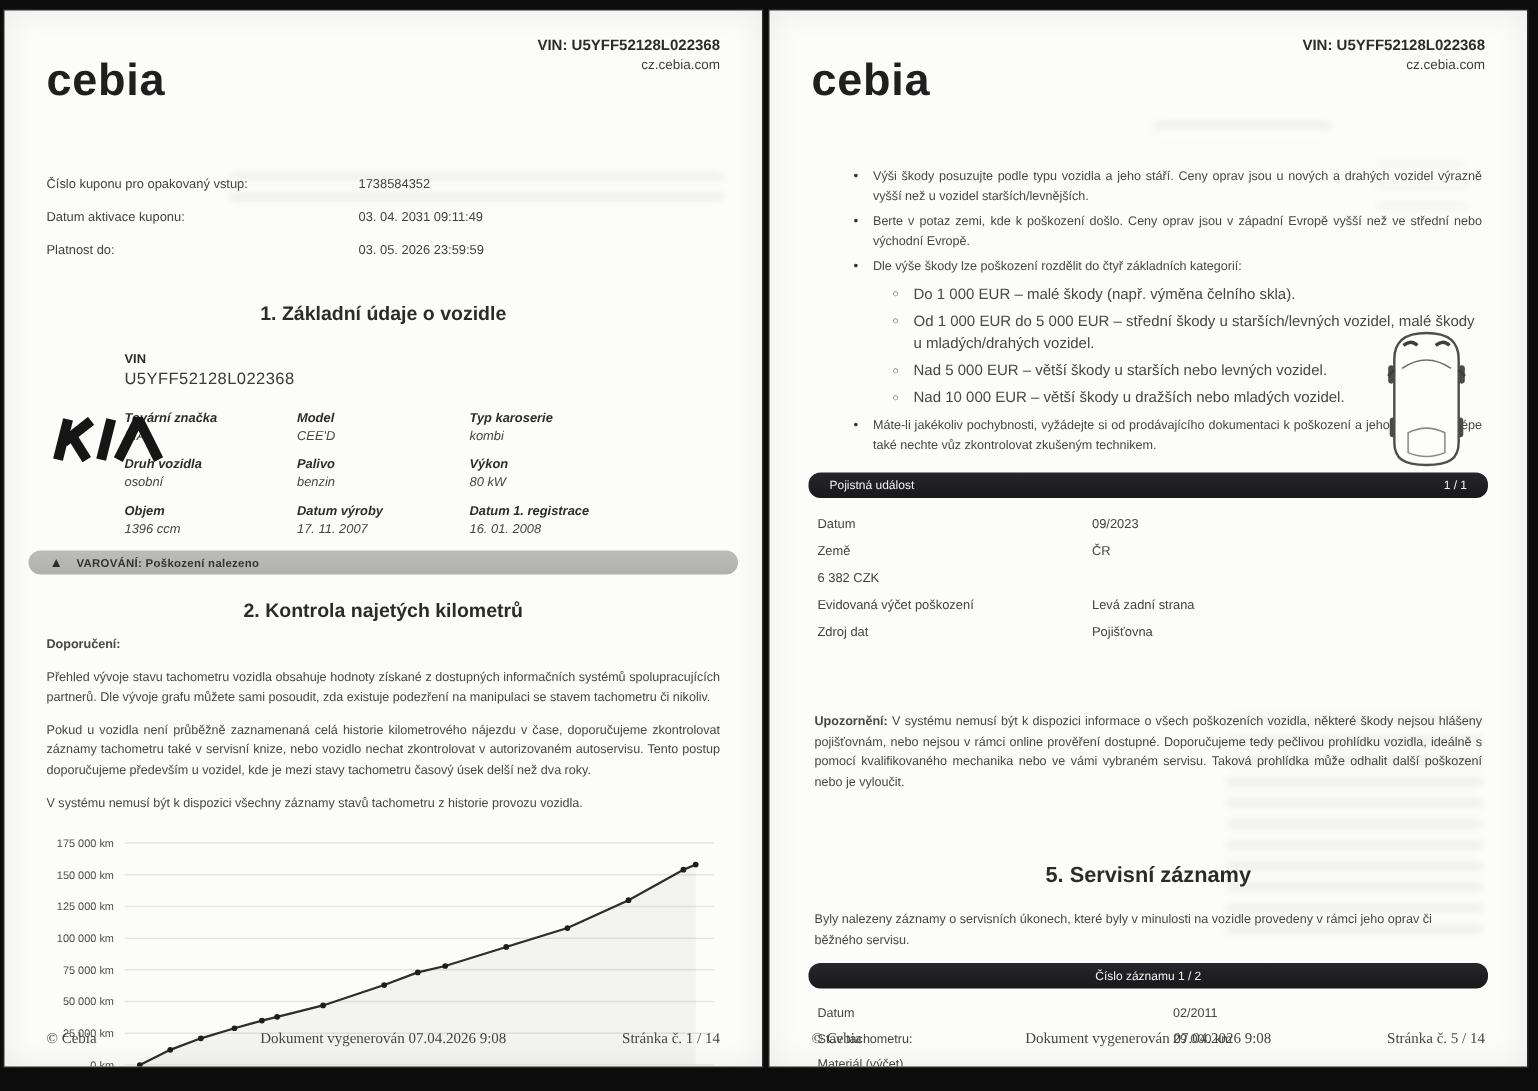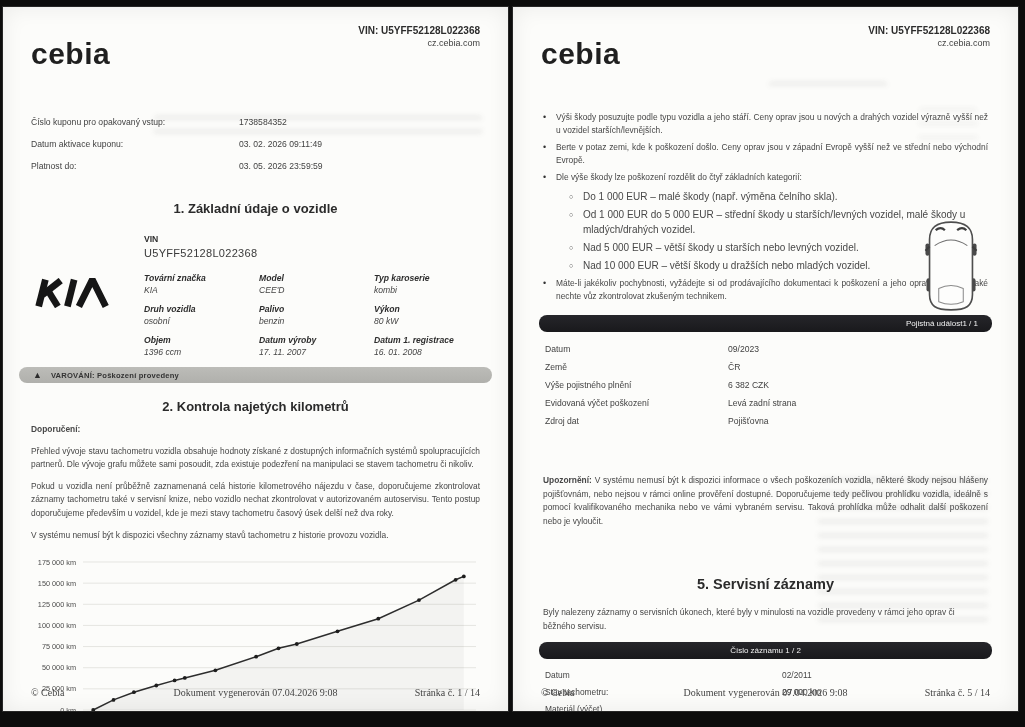--- a/index.html
+++ b/index.html
@@ -26,21 +26,21 @@
   .center-h1{ text-align:center;font-size:14.5px;font-weight:700;color:#2b2b2b;}
   .center-h2{ text-align:center;font-size:13px;font-weight:700;color:#2b2b2b;}
   .kv{display:flex;font-size:8.6px;line-height:22px;color:#424242;}
   .kv .kv-l{width:208px;flex:none;}
   .kv .kv-v{flex:1;}
   
   .coupon{padding:0 28px;margin-top:14px;}
   .sec1{margin-top:24px;}
   .veh{position:relative;padding:0 28px;margin-top:18px;min-height:118px;}
   .kia-logo{position:absolute;left:28px;top:44px;width:92px;height:30px;}
-  .veh-inner{margin-left:113px;}
+  .veh-inner{margin-left:52px;}
   .veh-vin-label{font-size:8.6px;font-weight:700;color:#2d2d2d;}
   .veh-vin-value{font-size:11px;color:#3a3a3a;margin-top:3px;letter-spacing:.3px;}
   .veh-grid{display:grid;grid-template-columns:115px 115px 130px;margin-top:14px;row-gap:9px;font-style:italic;}
   .cell .cl{font-size:8.6px;font-weight:700;color:#2d2d2d;}
   .cell .cv{font-size:8.6px;color:#454545;margin-top:2px;}
   .warnbar{
     margin:10px 16px 0 16px;height:16px;border-radius:8px;
     background:linear-gradient(180deg,#bcbcb8,#b0b0ac);
     display:flex;align-items:center;gap:9px;padding:0 0 0 14px;
   }
@@ -49,34 +49,34 @@
   .sec2{margin-top:16px;}
   .paras{padding:0 28px;margin-top:9px;}
   .p{font-size:8.4px;line-height:1.62;color:#474747;text-align:justify;margin:0 0 8px 0;}
   .p.b{font-weight:700;text-align:left;}
   .chart-box{padding:0 18px;margin-top:4px;}
   .footer{position:absolute;left:0;right:0;bottom:13px;display:flex;font-size:10px;color:#444;padding:0 28px;font-family:Liberation Serif, serif;}
   .footer .f-l{width:130px;}
   .footer .f-c{flex:1;text-align:center;}
   .footer .f-r{width:130px;text-align:right;}
   
-  .bullets{padding:0 30px;margin-top:14px;}
+  .bullets{padding:0 30px;margin-top:14px;margin-left:26px;}
   .b1{display:flex;gap:7px;font-size:8.4px;line-height:1.55;color:#474747;margin:4px 0;text-align:justify;}
   .b1 .mk{flex:none;width:6px;}
   .b1 .mk::before{content:"•";font-size:9px;color:#333;}
   .b2{display:flex;gap:7px;font-size:10px;line-height:1.5;color:#474747;margin:3px 0 3px 26px;}
   .b2 .mk{flex:none;width:7px;}
   .b2 .mk::before{content:"○";font-size:7px;color:#444;position:relative;top:-1px;}
   .darkbar{
     margin:0 26px;height:17px;border-radius:8px;
     background:linear-gradient(180deg,#26262a,#19191c);
     display:flex;align-items:center;color:#f2f2f2;
     font-size:8px;padding:0 14px;
   }
-  .darkbar .db-l{flex:1;text-align:right;}
+  .darkbar .db-l{flex:1;}
   .darkbar .db-r{text-align:right;}
   .darkbar.centered{justify-content:center;}
   .darkbar.centered .db-c{text-align:center;}
   .ins-rows{padding:0 32px;margin-top:8px;}
   .ins-rows .kv{line-height:18px;}
   .ins-rows .kv .kv-l{width:183px;}
   .car-icon{position:absolute;right:34px;top:212px;width:66px;height:94px;}
   .notice{padding:0 30px;margin-top:44px;}
   .sec5{margin-top:48px;}
   .intro{padding:0 30px;margin-top:14px;}
@@ -109,21 +109,21 @@
     </div>
 
 
     <div class="coupon">
       <div class="kv">
         <span class="kv-l">Číslo kuponu pro opakovaný vstup:</span>
         <span class="kv-v">1738584352</span>
       </div>
       <div class="kv">
         <span class="kv-l">Datum aktivace kuponu:</span>
-        <span class="kv-v">03. 02. 2026 09:11:49</span>
+        <span class="kv-v">03. 04. 2031 09:11:49</span>
       </div>
       <div class="kv">
         <span class="kv-l">Platnost do:</span>
         <span class="kv-v">03. 05. 2026 23:59:59</span>
       </div>
     </div>
 
     <div class="center-h2 sec1">1. Základní údaje o vozidle</div>
 
     <div class="veh">
@@ -175,21 +175,21 @@
           <div class="cell">
               <div class="cl">Datum 1. registrace</div>
               <div class="cv">16. 01. 2008</div>
             </div>
         </div>
       </div>
     </div>
 
     <div class="warnbar">
       <span class="warn-tri">▲</span>
-      <span class="warn-txt">VAROVÁNÍ: Poškození provedeny</span>
+      <span class="warn-txt">VAROVÁNÍ: Poškození nalezeno</span>
     </div>
 
     <div class="center-h2 sec2">2. Kontrola najetých kilometrů</div>
 
     <div class="paras">
       <p class="p b">Doporučení:</p>
       <p class="p">Přehled vývoje stavu tachometru vozidla obsahuje hodnoty získané z dostupných informačních systémů spolupracujících partnerů. Dle vývoje grafu můžete sami posoudit, zda existuje podezření na manipulaci se stavem tachometru či nikoliv.</p>
       <p class="p">Pokud u vozidla není průběžně zaznamenaná celá historie kilometrového nájezdu v čase, doporučujeme zkontrolovat záznamy tachometru také v servisní knize, nebo vozidlo nechat zkontrolovat v autorizovaném autoservisu. Tento postup doporučujeme především u vozidel, kde je mezi stavy tachometru časový úsek delší než dva roky.</p>
       <p class="p">V systému nemusí být k dispozici všechny záznamy stavů tachometru z historie provozu vozidla.</p>
     </div>
@@ -304,21 +304,20 @@
     <div class="ins-rows">
       <div class="kv">
           <span class="kv-l">Datum</span>
           <span class="kv-v">09/2023</span>
         </div>
       <div class="kv">
           <span class="kv-l">Země</span>
           <span class="kv-v">ČR</span>
         </div>
       <div class="kv">
-          <span class="kv-l">Výše pojistného plnění</span>
           <span class="kv-v">6 382 CZK</span>
         </div>
       <div class="kv">
           <span class="kv-l">Evidovaná výčet poškození</span>
           <span class="kv-v">Levá zadní strana</span>
         </div>
       <div class="kv">
           <span class="kv-l">Zdroj dat</span>
           <span class="kv-v">Pojišťovna</span>
         </div>

